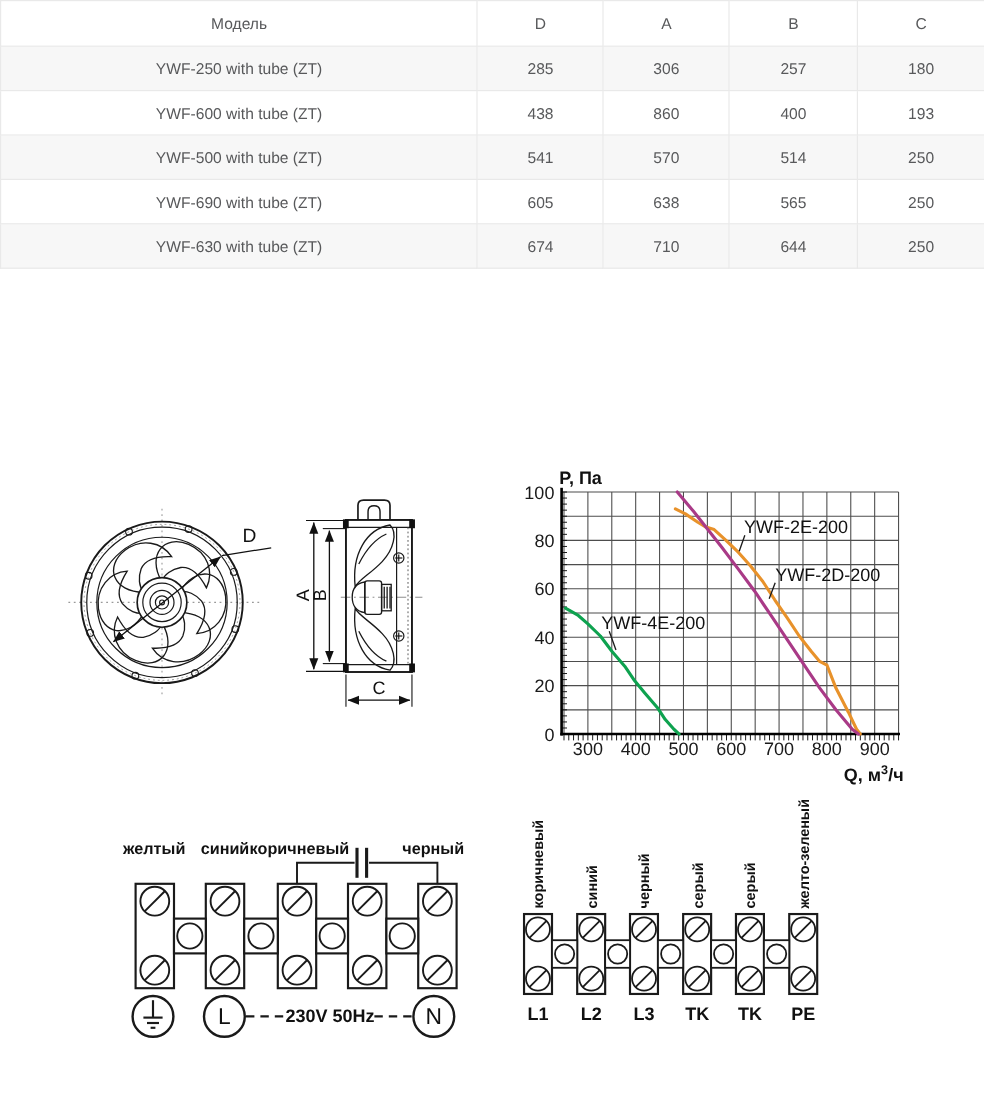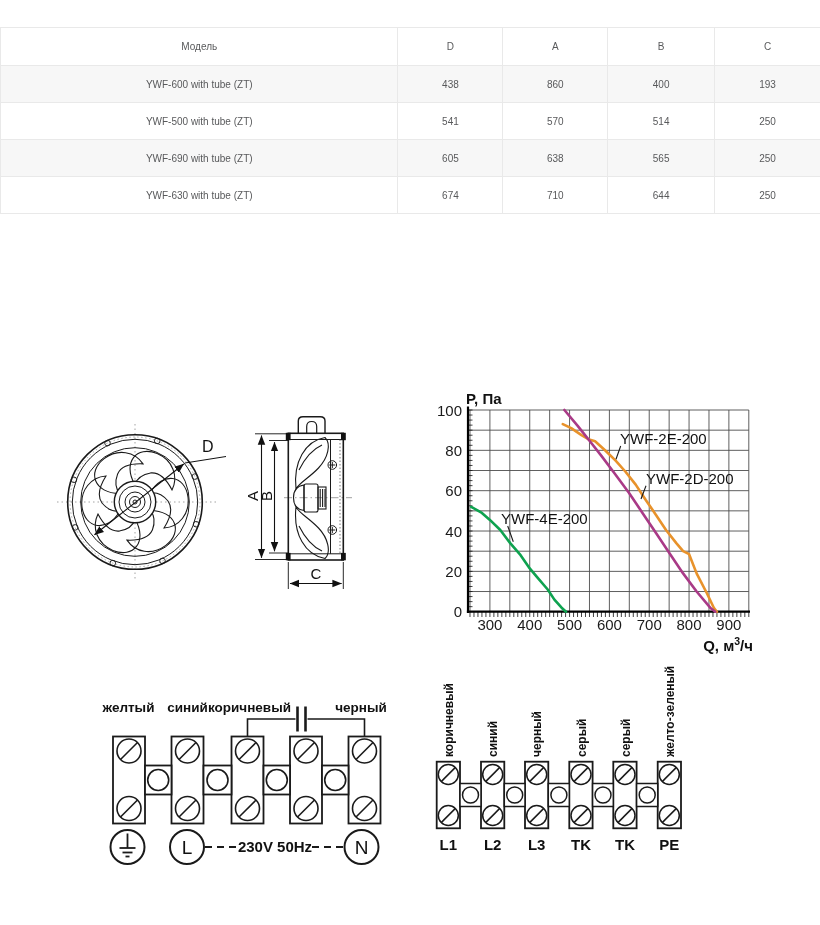--- a/index.html
+++ b/index.html
@@ -1,20 +1,20 @@
 <!DOCTYPE html>
 <html><head>
 <meta charset="utf-8">
 <style>
   html,body{margin:0;padding:0;background:#fff;}
   .page{position:relative;width:820px;height:925px;background:#fff;overflow:hidden;
         font-family:"Liberation Sans",sans-serif;}
   
   table.spec{position:absolute;left:0;top:0;width:821px;border-collapse:collapse;
-             font-size:10px;color:#58595b;margin-top:27px;}
+             font-size:13px;color:#58595b;}
   table.spec th,table.spec td{border:1px solid #e9e9e9;text-align:center;font-weight:normal;padding:0;}
   table.spec th{height:37px;background:#fff;}
   table.spec td{height:36px;}
   table.spec tbody tr:nth-child(odd){background:#f7f7f7;}
   table.spec tbody tr:nth-child(even){background:#ffffff;}
   
   svg.band{position:absolute;left:0;display:block;}
   #mid-svg{top:380px;width:820px;height:285px;}
   #bot-svg{top:665px;width:820px;height:240px;}
   svg text{font-family:"Liberation Sans",sans-serif;}
@@ -46,20 +46,27 @@
     <thead>
       <tr>
         <th>Модель</th>
         <th>D</th>
         <th>A</th>
         <th>B</th>
         <th>C</th>
       </tr>
     </thead>
     <tbody>
+      <tr>
+          <td>YWF-250 with tube (ZT)</td>
+          <td>285</td>
+          <td>306</td>
+          <td>257</td>
+          <td>180</td>
+        </tr>
       <tr>
           <td>YWF-600 with tube (ZT)</td>
           <td>438</td>
           <td>860</td>
           <td>400</td>
           <td>193</td>
         </tr>
       <tr>
           <td>YWF-500 with tube (ZT)</td>
           <td>541</td>

